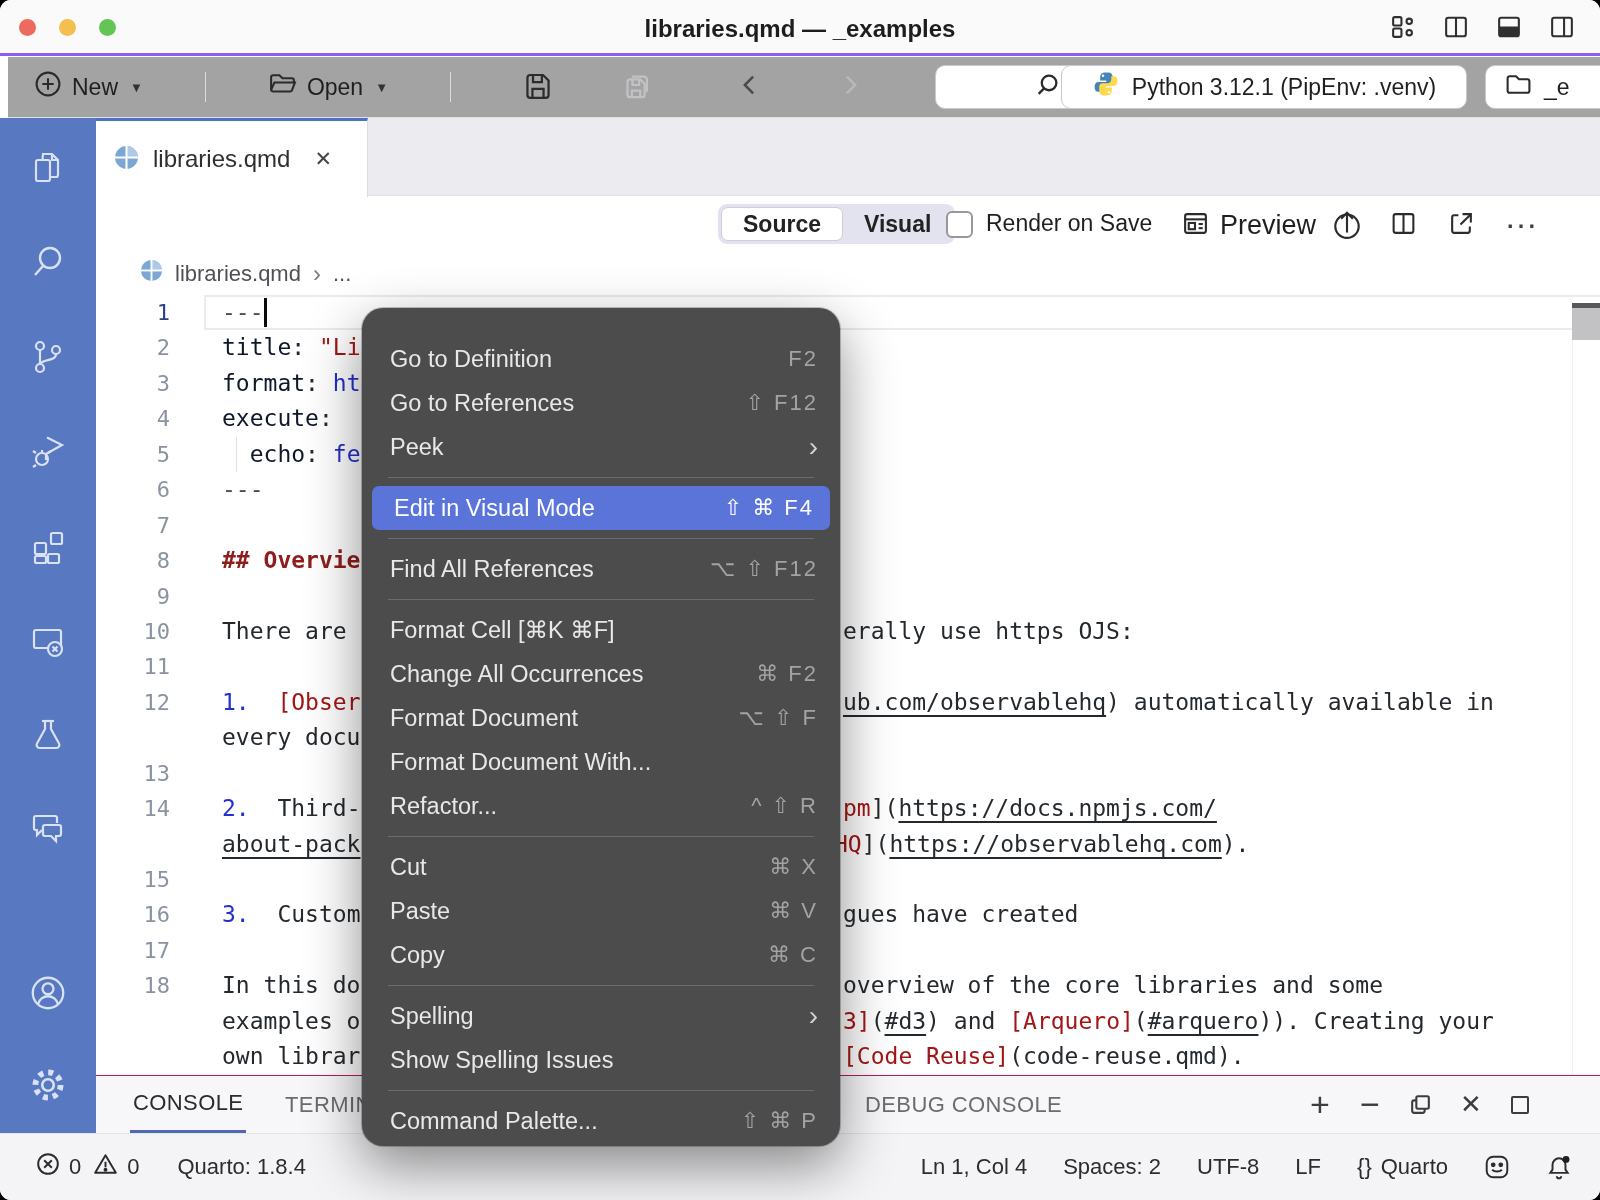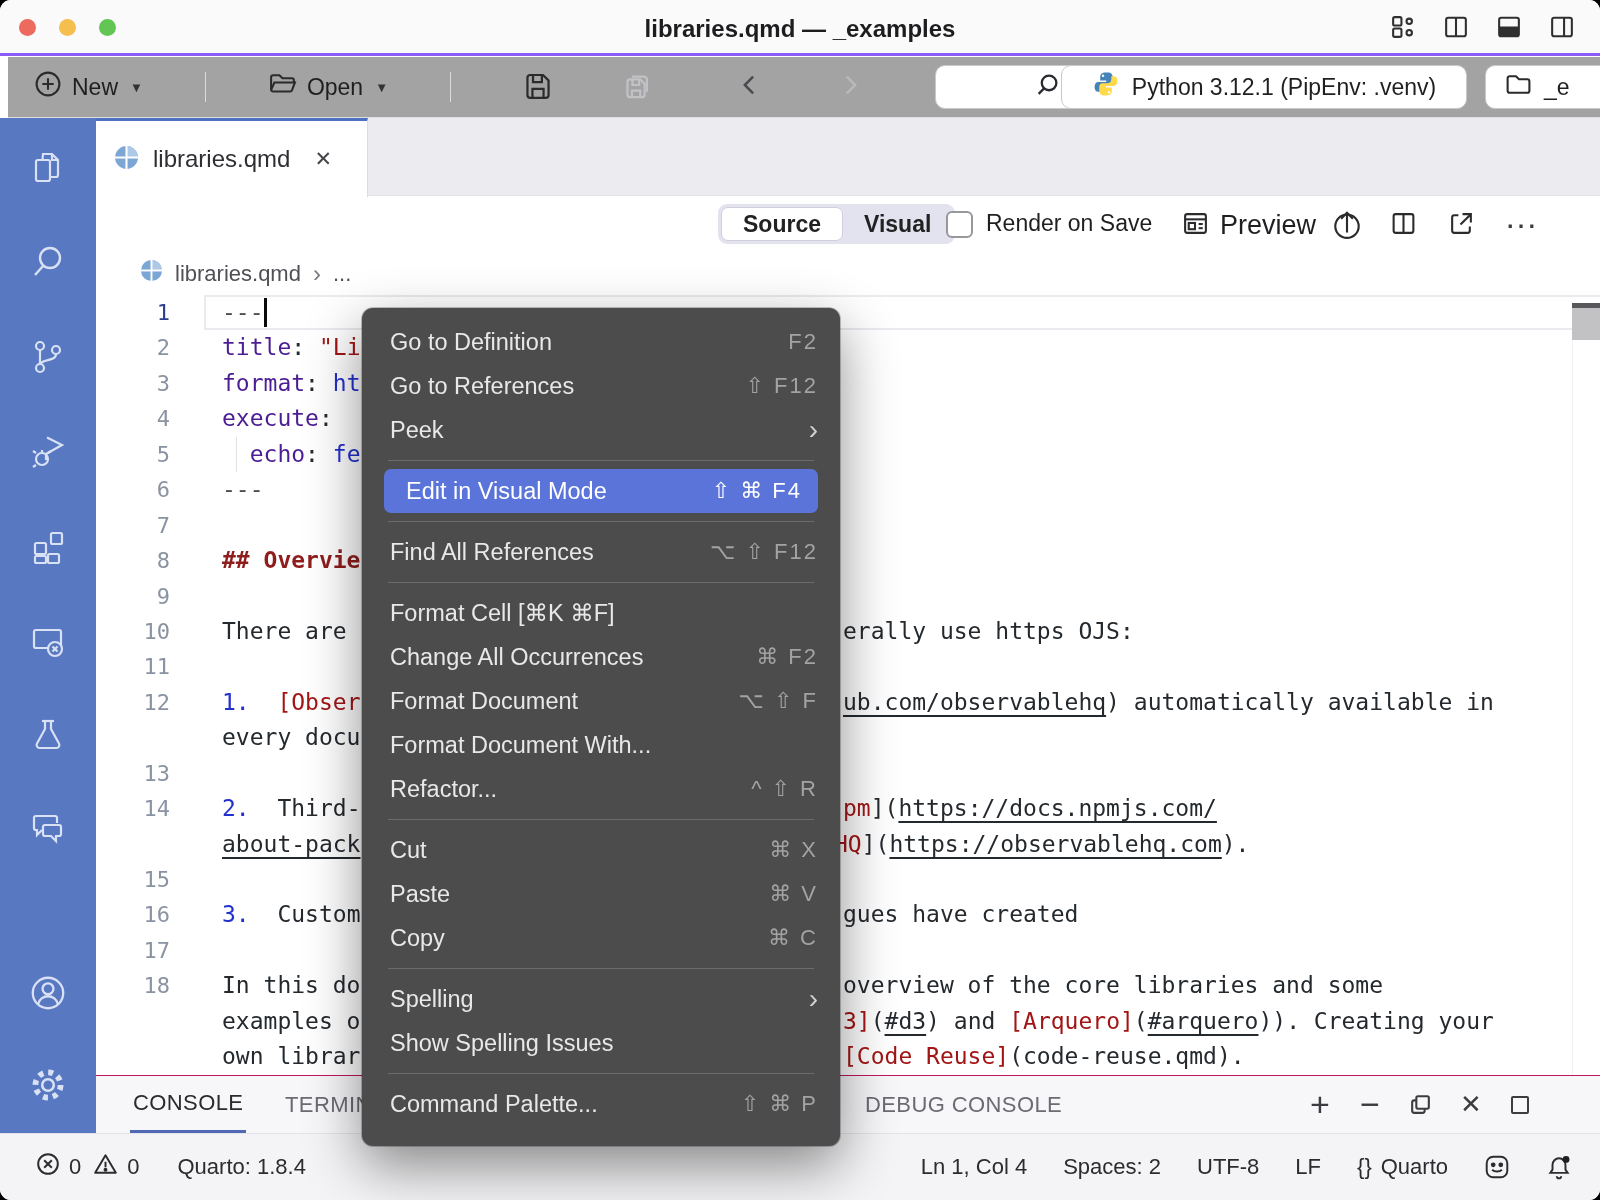--- a/index.html
+++ b/index.html
@@ -58,21 +58,21 @@
   
   .editor { position:absolute; left:96px; top:295px; width:1504px; height:780px; background:#fff; font-family:"DejaVu Sans Mono", monospace; font-size:23px; color:#24292e; overflow:hidden; }
   .crow { position:relative; height:35.45px; line-height:35.45px; white-space:pre; }
   .gut { position:absolute; left:0; width:74px; text-align:right; color:#8a93a2; font-size:22px; font-family:"DejaVu Sans Mono", monospace; }
   .gut.act { color:#2e3f8f; }
   .lf { position:absolute; left:126px; }
   .rf { position:absolute; left:747px; }
   .curline { position:absolute; left:108px; right:0; top:0; height:100%; border-top:2px solid #eaeaef; border-bottom:2px solid #eaeaef; border-left:2px solid #eaeaef; }
   .cursor { position:absolute; left:168px; top:3px; width:3px; height:29px; background:#0a0a0a; }
   .iguide { position:absolute; left:140px; top:0; height:100%; width:1px; background:#e2e2e6; }
-  .k{color:#4c1d95}.s{color:#a31515}.v{color:#2430cd}.n{color:#2430cd}
+  .k{color:#0f172a}.s{color:#a31515}.v{color:#2430cd}.n{color:#2430cd}
   .h{color:#8f1d1d;font-weight:bold}.l{color:#a31515}
   .u{text-decoration:underline;text-decoration-thickness:2px;text-underline-offset:5px}
   .g{color:#4c4c4c}
   .sb-mark { position:absolute; left:1476px; top:8px; width:28px; height:5px; background:#58585c; }
   .sb-thumb { position:absolute; left:1476px; top:13px; width:28px; height:32px; background:#c2c2c5; }
   .sb-line { position:absolute; left:1476px; top:45px; bottom:0; width:1px; background:#f0f0f2; }
 
   
   .panelheader { position:absolute; left:96px; top:1075px; width:1504px; height:58px; background:#f7f7fa; border-top:1px solid #be185d; }
   .ptab { position:absolute; top:0; height:100%; display:flex; align-items:center; font-size:22px; letter-spacing:0.4px; color:#6b6b72; }
@@ -83,26 +83,26 @@
   .pi-rest{left:1312px}.pi-close{left:1364px;font-size:26px}.pi-max{left:1412px}
 
   
   .statusbar { position:absolute; left:0; top:1133px; width:1600px; height:67px; background:#f4f4f6; border-top:1px solid #e4e4e8; font-size:22px; color:#2c2c30; }
   .sb-left { position:absolute; left:36px; top:0; height:100%; display:flex; align-items:center; gap:12px; }
   .sb-right { position:absolute; right:28px; top:0; height:100%; display:flex; align-items:center; gap:36px; }
   .sb-item { display:flex; align-items:center; gap:9px; }
   .sb-gap { width:14px; }
 
   
-  .cmenu { position:absolute; left:362px; top:308px; width:478px; height:838px; background:#4c4c4c; border-radius:11px; box-shadow:0 20px 55px rgba(0,0,0,.45), 0 0 0 1px rgba(0,0,0,.22); z-index:100; padding:12px 0; }
+  .cmenu { position:absolute; left:362px; top:308px; width:478px; height:838px; background:#4c4c4c; border-radius:21px; box-shadow:0 20px 55px rgba(0,0,0,.45), 0 0 0 1px rgba(0,0,0,.22); z-index:100; padding:29px 0; }
   .mi { height:44px; display:flex; align-items:center; padding:0 22px 0 28px; font-size:23.5px; color:#e8e8e8; }
   .mi .lbl { flex:1; }
   .mi .sc { color:#a3a3a3; font-size:22px; letter-spacing:2px; white-space:pre; }
   .mi .sub { color:#d2d2d2; font-size:28px; line-height:1; }
-  .mi.hl { background:#5a74da; border-radius:7px; margin:0 22px; padding:0 16px 0 22px; color:#fff; }
+  .mi.hl { background:#5a74da; border-radius:7px; margin:0 10px; padding:0 16px 0 22px; color:#fff; }
   .mi.hl .sc { color:#fff; }
   .msep { height:1px; background:#6c6c6c; margin:8px 26px; }
 </style>
 </head>
 <body>
 
 <div class="window">
 
   <div class="titlebar">
     <div class="lights">

